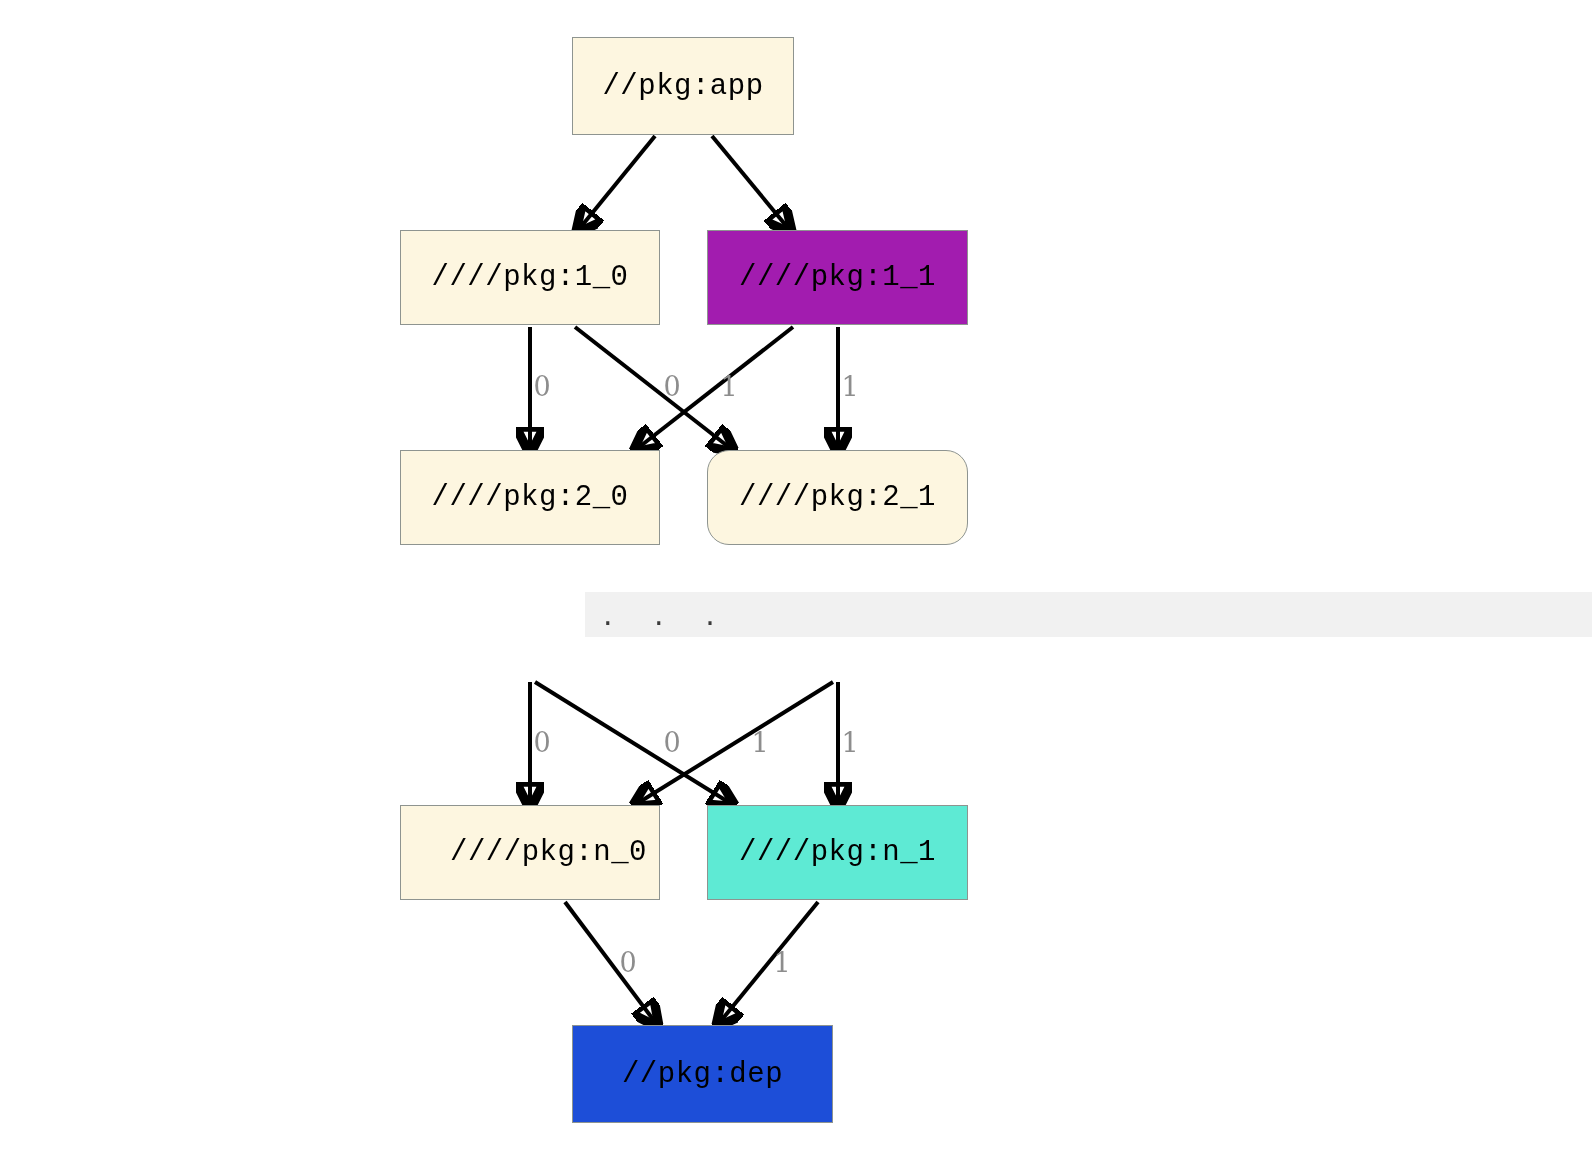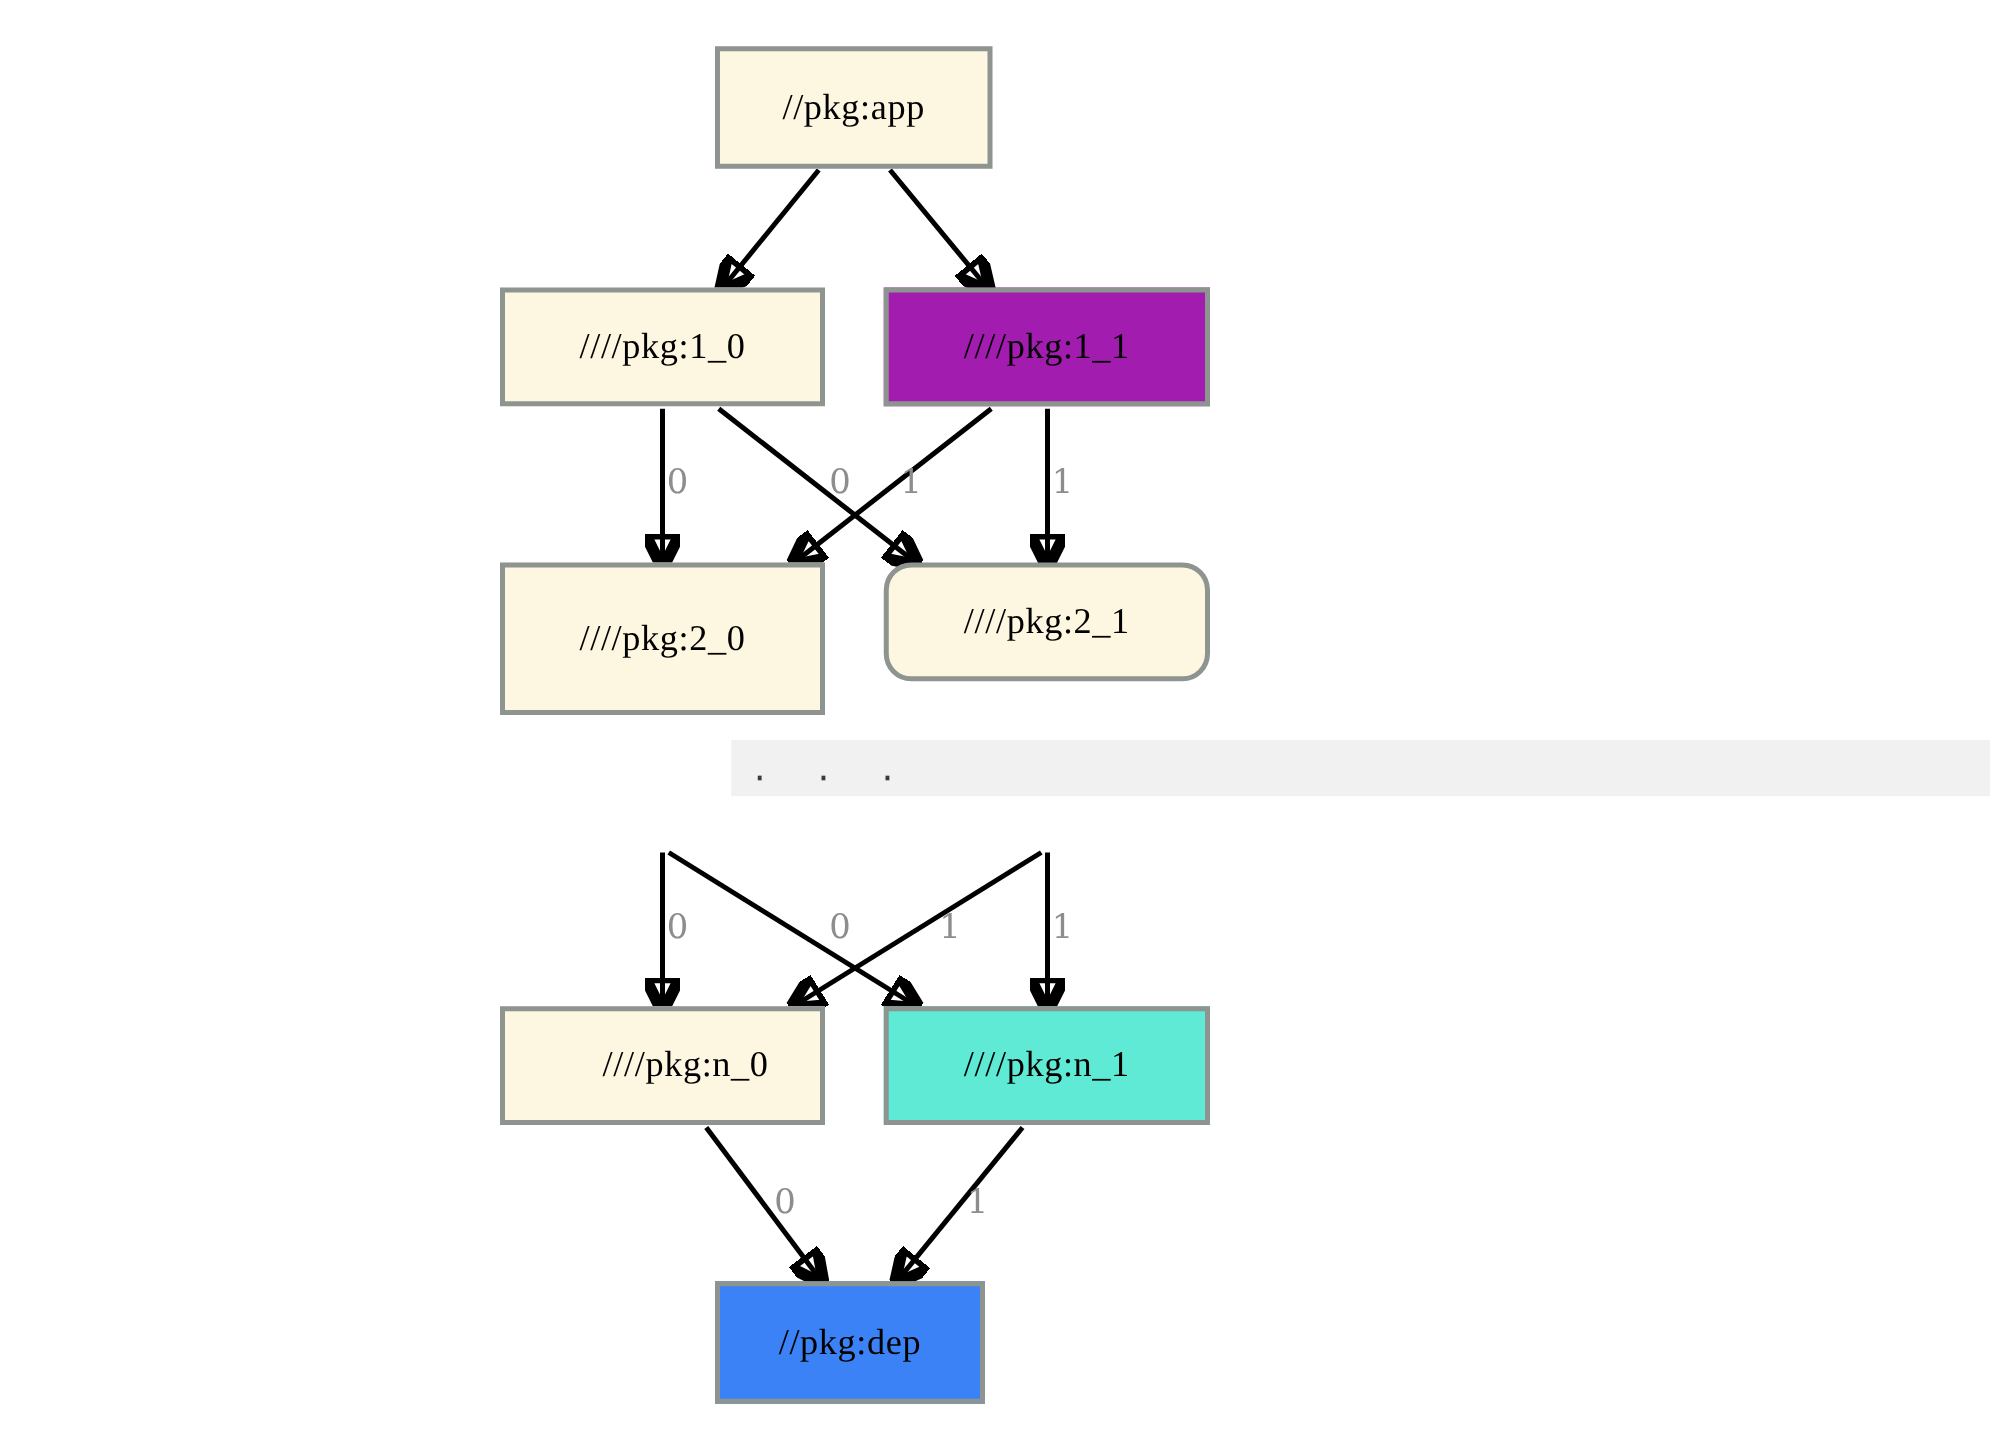--- a/index.html
+++ b/index.html
@@ -29,26 +29,26 @@
     font-family: "DejaVu Sans", "Liberation Sans", sans-serif;
     font-size: 30px;
     letter-spacing: 16px;
     color: #3b3b3b;
     line-height: 14px;
   }
   .node {
     position: absolute;
     box-sizing: border-box;
     background: #fdf6e0;
-    border: 4px solid #a3a3a3;
+    border: 1px solid #a3a3a3;
     display: flex;
     align-items: center;
     justify-content: center;
     color: #000000;
-    font-family: Liberation Serif, serif;
+    font-family: Liberation Mono, monospace;
     font-size: 29px;
     letter-spacing: 0.5px;
     white-space: nowrap;
     user-select: none;
   }
   .edge-label {
     position: absolute;
     font-family: "DejaVu Serif", "Liberation Serif", serif;
     font-size: 27px;
     color: #8d8d8d;
@@ -93,25 +93,25 @@
         <line x1="838" y1="682" x2="838" y2="803" stroke="#000000" stroke-width="4" marker-end="url(#arrow)"></line>
         <line x1="565" y1="902" x2="655" y2="1022" stroke="#000000" stroke-width="4" marker-end="url(#arrow)"></line>
         <line x1="818" y1="902" x2="720" y2="1022" stroke="#000000" stroke-width="4" marker-end="url(#arrow)"></line>
       </g>
   </svg>
 
   <div id="node-layer">
       <div class="node" style="left: 572px; top: 37px; width: 222px; height: 98px; background: rgb(253, 246, 224); border-color: rgb(142, 148, 144);">//pkg:app</div>
       <div class="node" style="left: 400px; top: 230px; width: 260px; height: 95px; background: rgb(253, 246, 224); border-color: rgb(142, 148, 144); text-align: right;">////pkg:1_0</div>
       <div class="node" style="left: 707px; top: 230px; width: 261px; height: 95px; background: #a21caf; border-color: rgb(142, 148, 144);">////pkg:1_1</div>
-      <div class="node" style="left: 400px; top: 450px; width: 260px; height: 122px; background: rgb(253, 246, 224); border-color: rgb(142, 148, 144);">////pkg:2_0</div>
+      <div class="node" style="left: 400px; top: 450px; width: 260px; height: 95px; background: rgb(253, 246, 224); border-color: rgb(142, 148, 144);">////pkg:2_0</div>
       <div class="node" style="left: 707px; top: 450px; width: 261px; height: 95px; background: rgb(253, 246, 224); border-color: rgb(142, 148, 144); border-radius: 22px;">////pkg:2_1</div>
       <div class="node" style="left: 400px; top: 805px; width: 260px; height: 95px; background: rgb(253, 246, 224); border-color: rgb(142, 148, 144); padding-left: 37px;">////pkg:n_0</div>
       <div class="node" style="left: 707px; top: 805px; width: 261px; height: 95px; background: #5eead4; border-color: rgb(142, 148, 144);">////pkg:n_1</div>
-      <div class="node" style="left: 572px; top: 1025px; width: 216px; height: 98px; background: #3b82f6; border-color: rgb(142, 148, 144);">//pkg:dep</div>
+      <div class="node" style="left: 572px; top: 1025px; width: 261px; height: 98px; background: #1d4ed8; border-color: rgb(142, 148, 144);">//pkg:dep</div>
     </div>
   <div id="label-layer">
       <span class="edge-label" style="left: 542px; top: 386px; color: rgb(141, 141, 141);">0</span>
       <span class="edge-label" style="left: 672px; top: 386px; color: rgb(141, 141, 141);">0</span>
       <span class="edge-label" style="left: 729px; top: 386px; color: rgb(141, 141, 141);">1</span>
       <span class="edge-label" style="left: 850px; top: 386px; color: rgb(141, 141, 141);">1</span>
       <span class="edge-label" style="left: 542px; top: 742px; color: rgb(141, 141, 141);">0</span>
       <span class="edge-label" style="left: 672px; top: 742px; color: rgb(141, 141, 141);">0</span>
       <span class="edge-label" style="left: 760px; top: 742px; color: rgb(141, 141, 141);">1</span>
       <span class="edge-label" style="left: 850px; top: 742px; color: rgb(141, 141, 141);">1</span>

